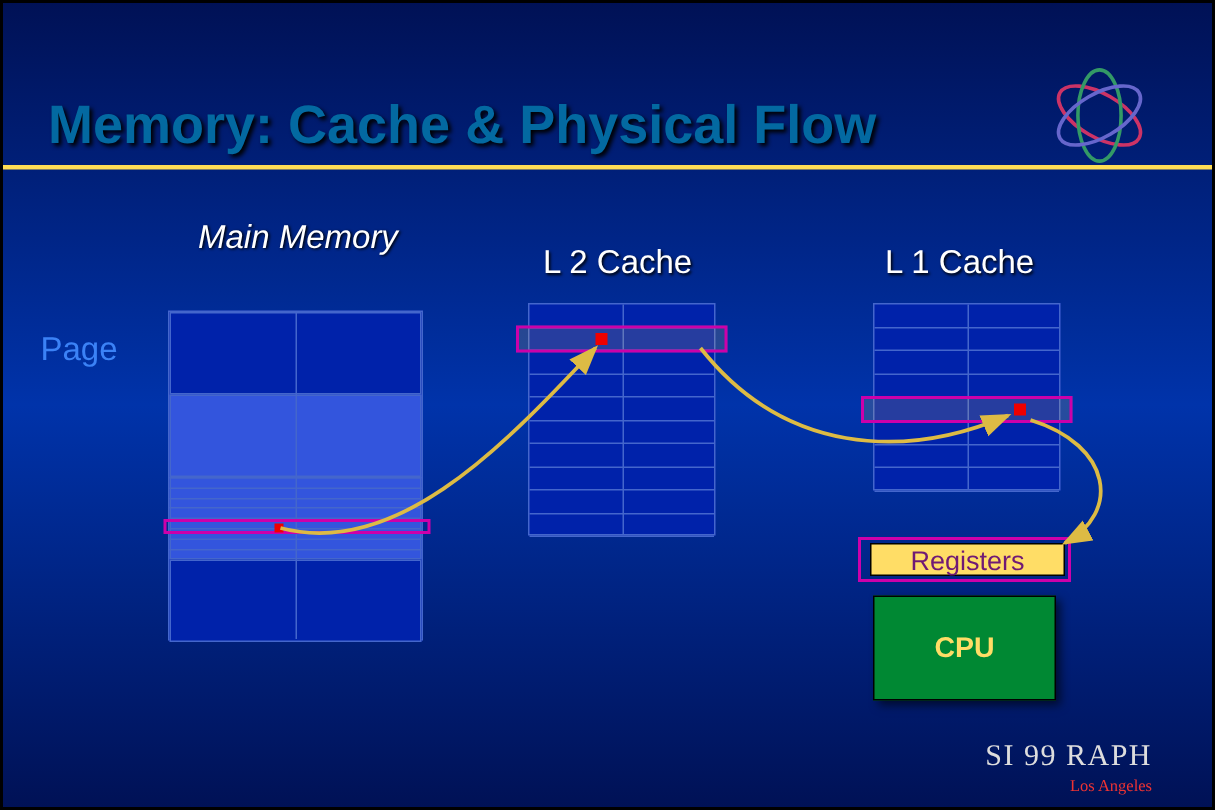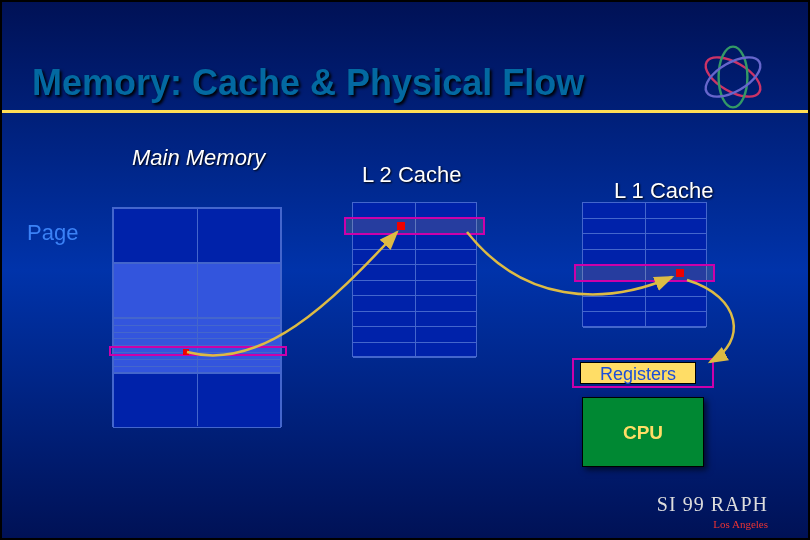--- a/index.html
+++ b/index.html
@@ -178,25 +178,25 @@
     width: 8px;
     height: 8px;
     background: #ee0000;
   }
 
   
   .registers {
     position: absolute;
     top: 360px;
     left: 578px;
-    width: 116px;
+    width: 130px;
     height: 22px;
     background: #ffdd66;
     border: 1px solid #000;
-    color: #1d4ed8;
+    color: #701a75;
     font-size: 18px;
     text-align: center;
     line-height: 22px;
   }
   .reg-outline {
     position: absolute;
     top: 356px;
     left: 570px;
     width: 142px;
     height: 30px;
@@ -260,21 +260,21 @@
   }
 </style>
 </head>
 <body>
 
 <div class="title">Memory: Cache &amp; Physical Flow</div>
 <div class="underline"></div>
 
 <div class="label" style="top:143px; left:130px;font-style:italic;">Main Memory</div>
 <div class="label" style="top:160px; left:360px;">L 2 Cache</div>
-<div class="label" style="top:160px; left:612px;margin-top:16px;">L 1 Cache</div>
+<div class="label" style="top:160px; left:588px;">L 1 Cache</div>
 <div class="page-label">Page</div>
 
 <div class="mainmem">
   <div class="page p0"></div>
   <div class="page p1"></div>
   <div class="page p2"></div>
   <div class="page p3"></div>
   <div class="lines">
     <div class="ln"></div>
       <div class="ln"></div>

